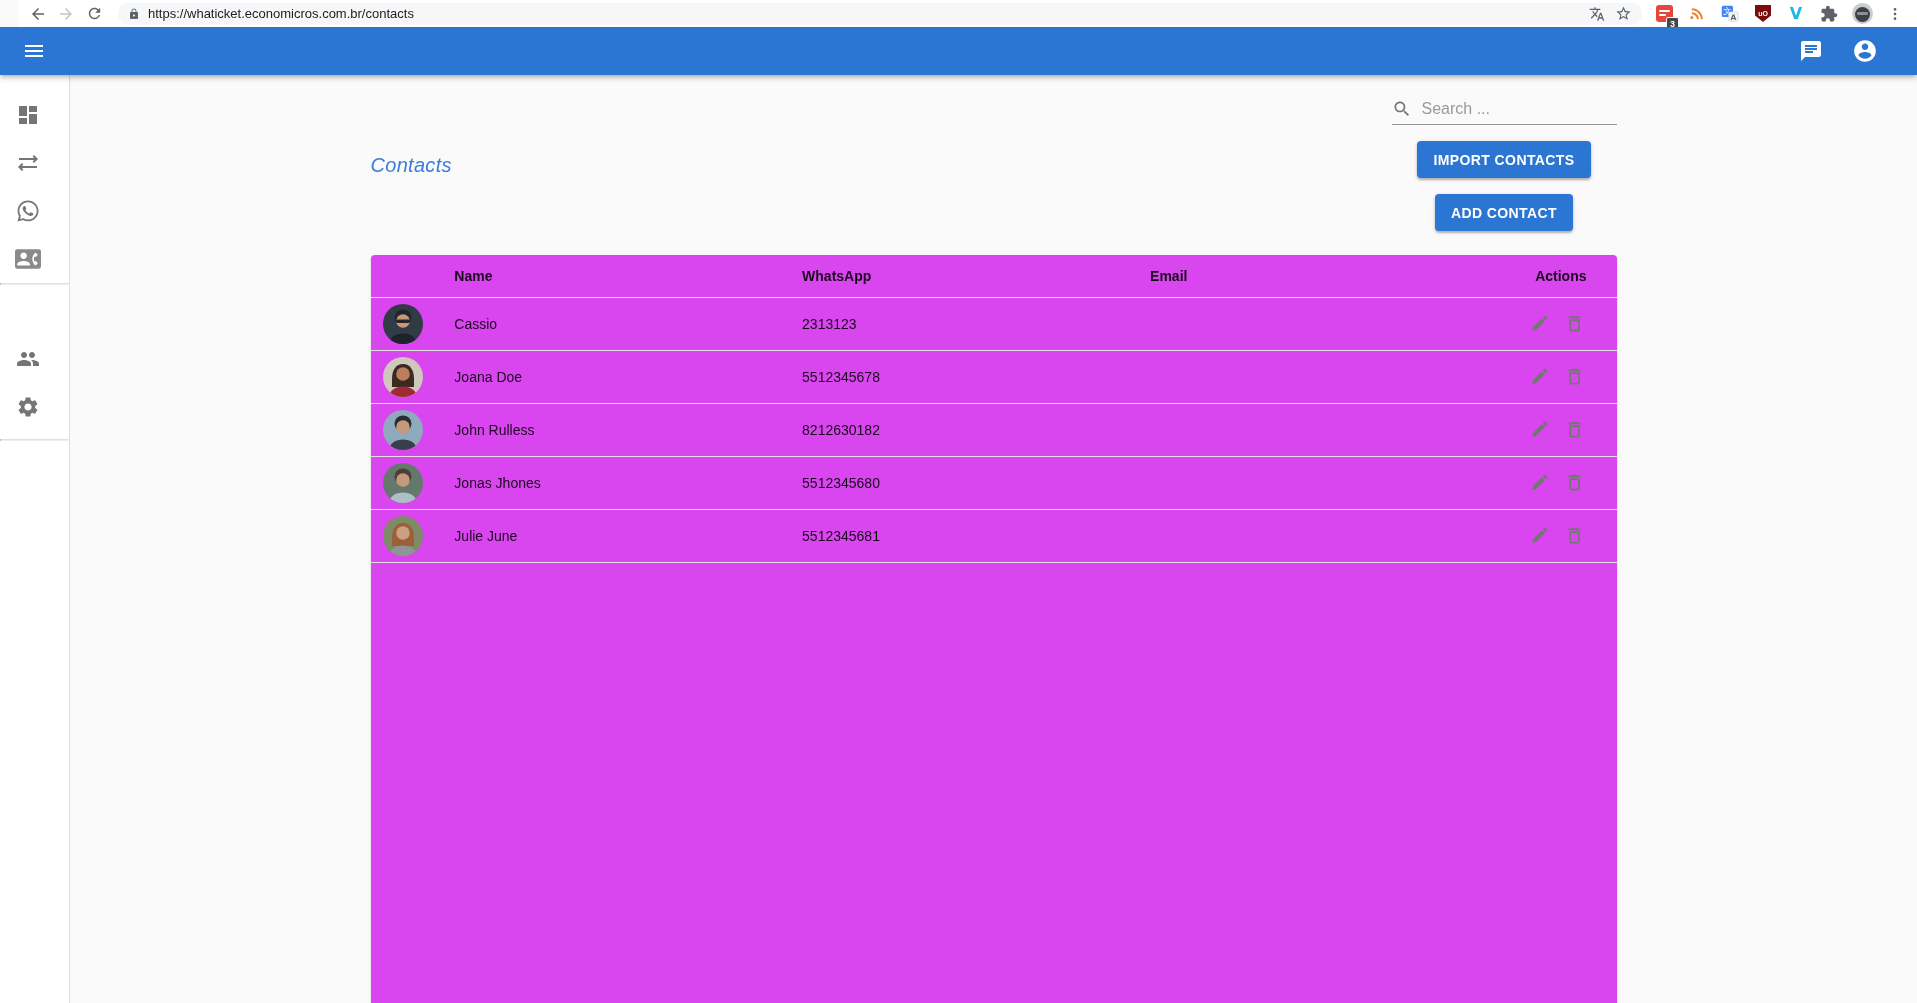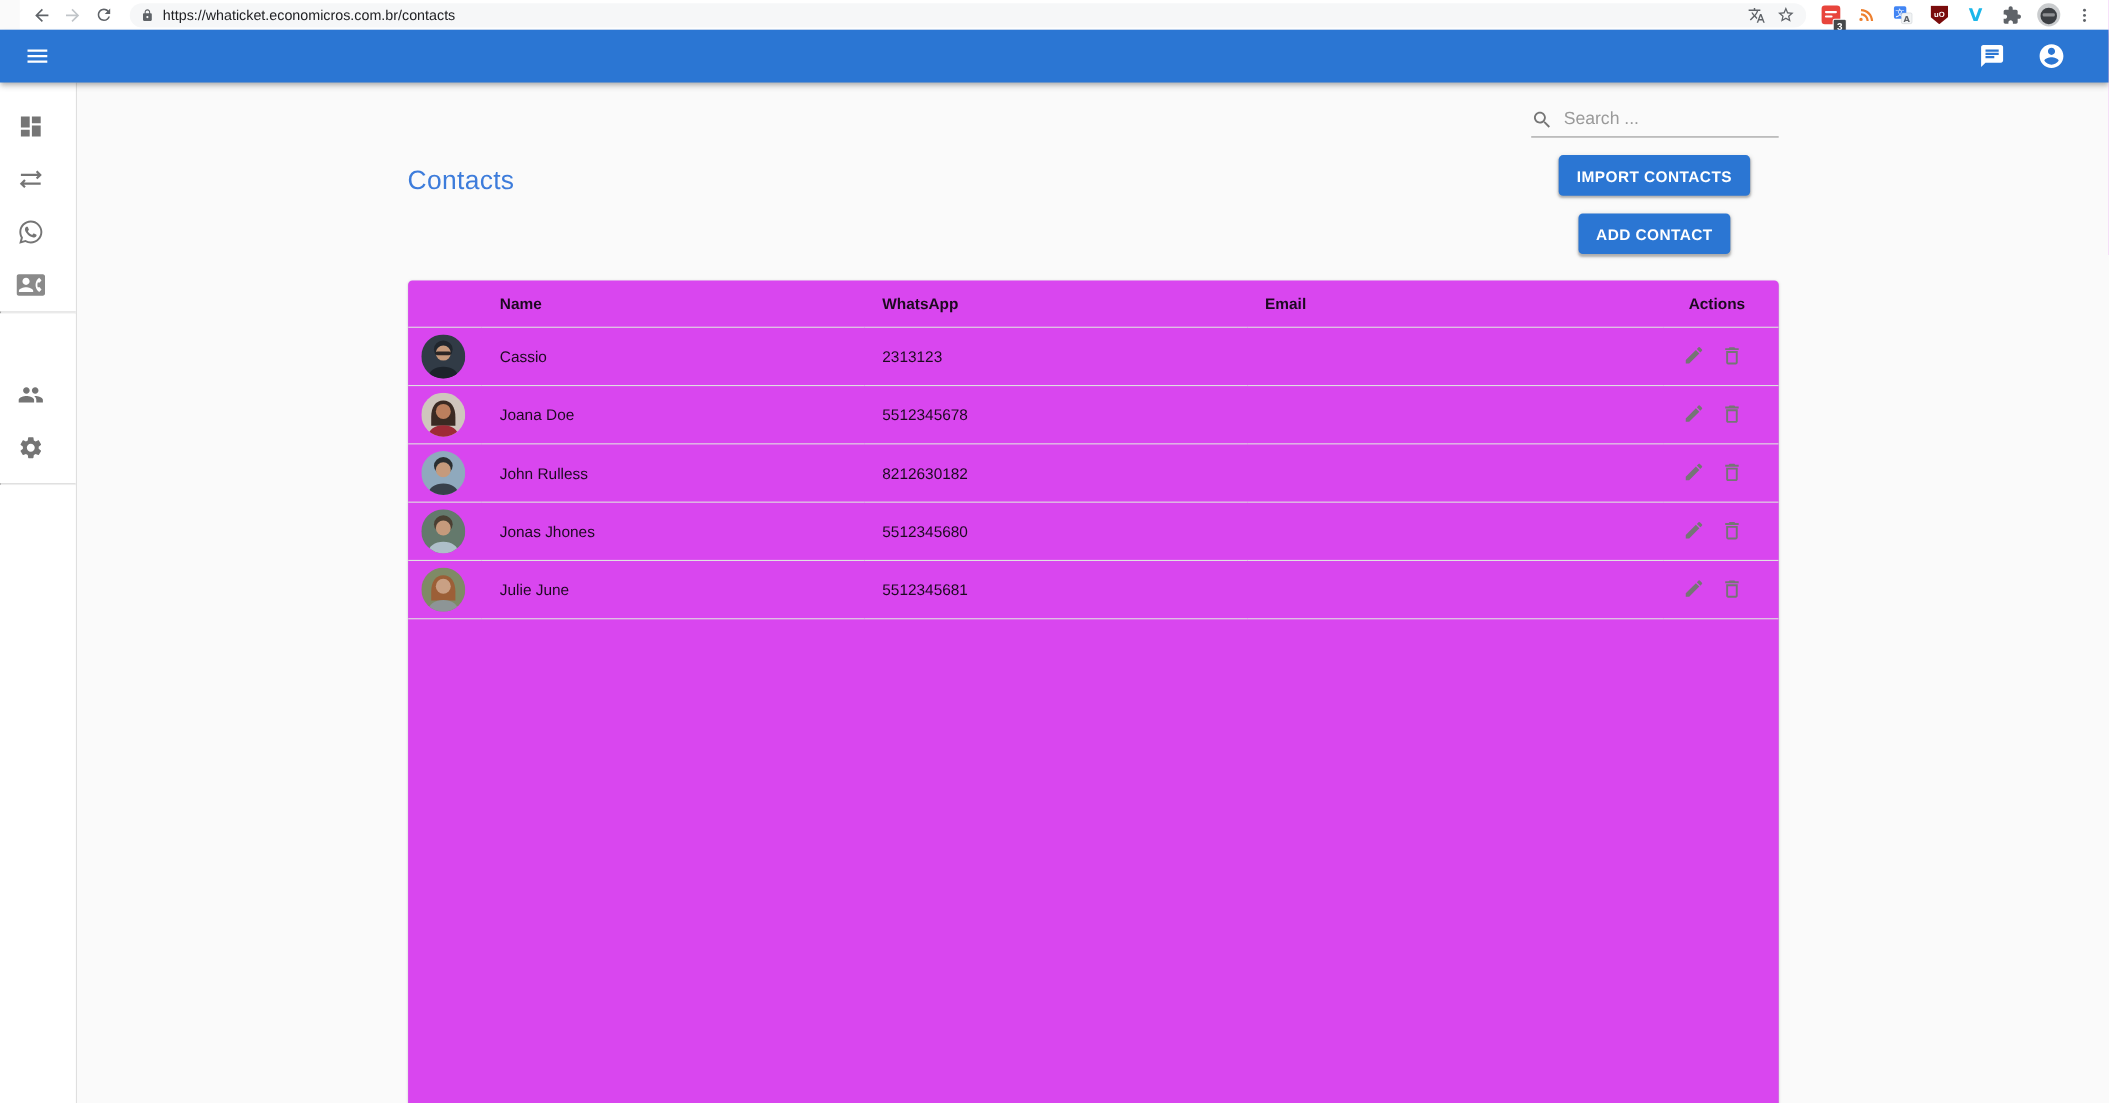--- a/index.html
+++ b/index.html
@@ -60,21 +60,21 @@
     padding-top:16px; flex:0 0 auto;
   }
   .side-btn { width:48px; height:48px; margin-left:4px; display:flex; align-items:center; justify-content:center; cursor:pointer; border-radius:50%; }
   .side-divider { border-top:1px solid #e0e0e0; margin:0; }
   .side-spacer { height:50px; }
   .content { flex:1 1 auto; background:var(--content-bg,#fafafa); overflow:hidden; }
   .container { width:1246px; margin:0 auto; }
 
   
   .page-header { display:flex; align-items:center; padding:24px 0; }
-  .page-title { font-size:24px; font-weight:400; color:var(--title,#3d7cdb); letter-spacing:.3px; }
+  .page-title { font-size:20px; font-weight:400; color:var(--title,#3d7cdb); letter-spacing:.3px;font-style:italic; }
   .header-right { margin-left:auto; display:flex; align-items:center; gap:16px;flex-direction:column; }
   .search-box { display:flex; align-items:flex-end; gap:8px; width:225px; border-bottom:1px solid #949494; padding-bottom:5px; }
   .search-box input { border:0; outline:0; background:transparent; font-size:16px; width:100%; color:rgba(0,0,0,.87); font-family:inherit; }
   .search-box input::placeholder { color:#9a9a9a; }
   .btn {
     background:var(--primary,#2b76d3); color:#fff; border:0; border-radius:4px;
     height:37px; padding:0 16px; font-size:14px; font-weight:700; letter-spacing:.4px;
     box-shadow:0 2px 2px rgba(0,0,0,.24), 0 1px 5px rgba(0,0,0,.12);
     cursor:pointer; white-space:nowrap; font-family:inherit;
   }

